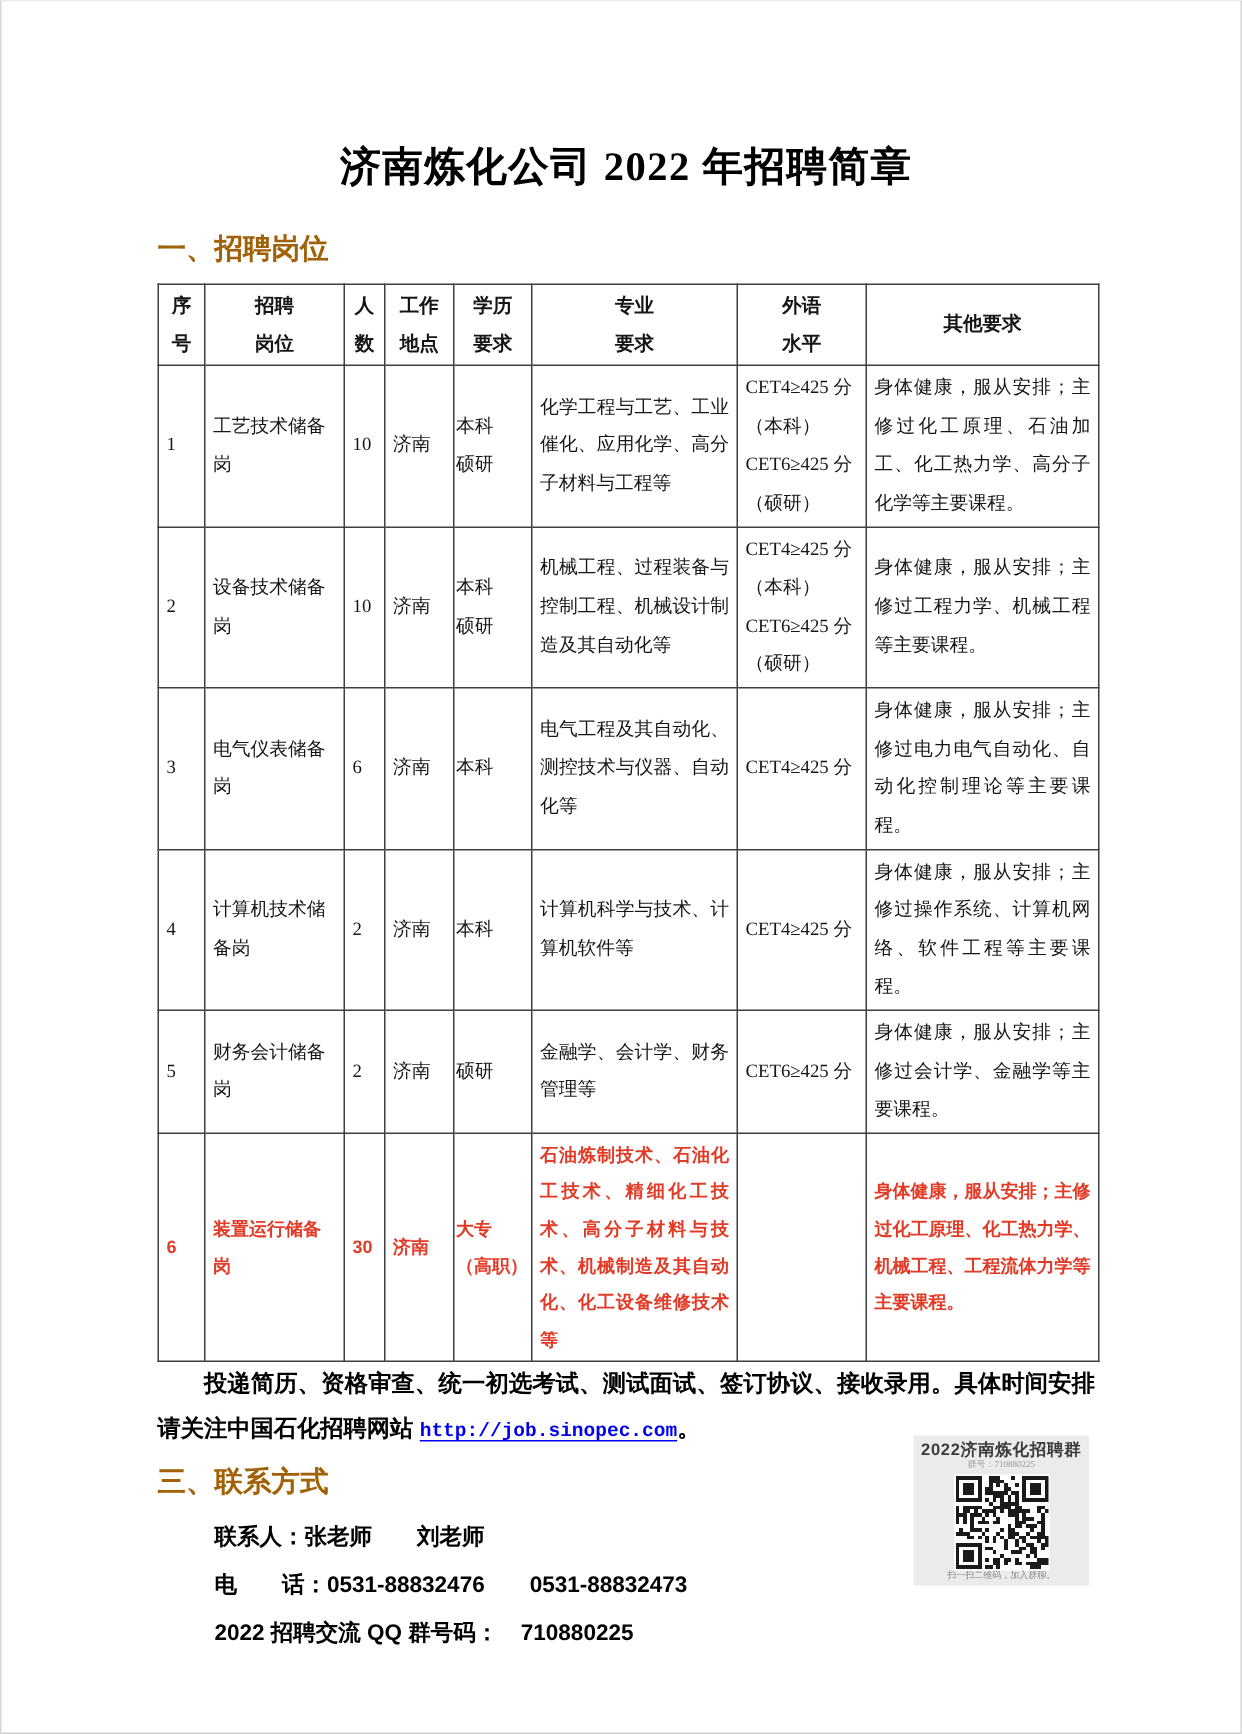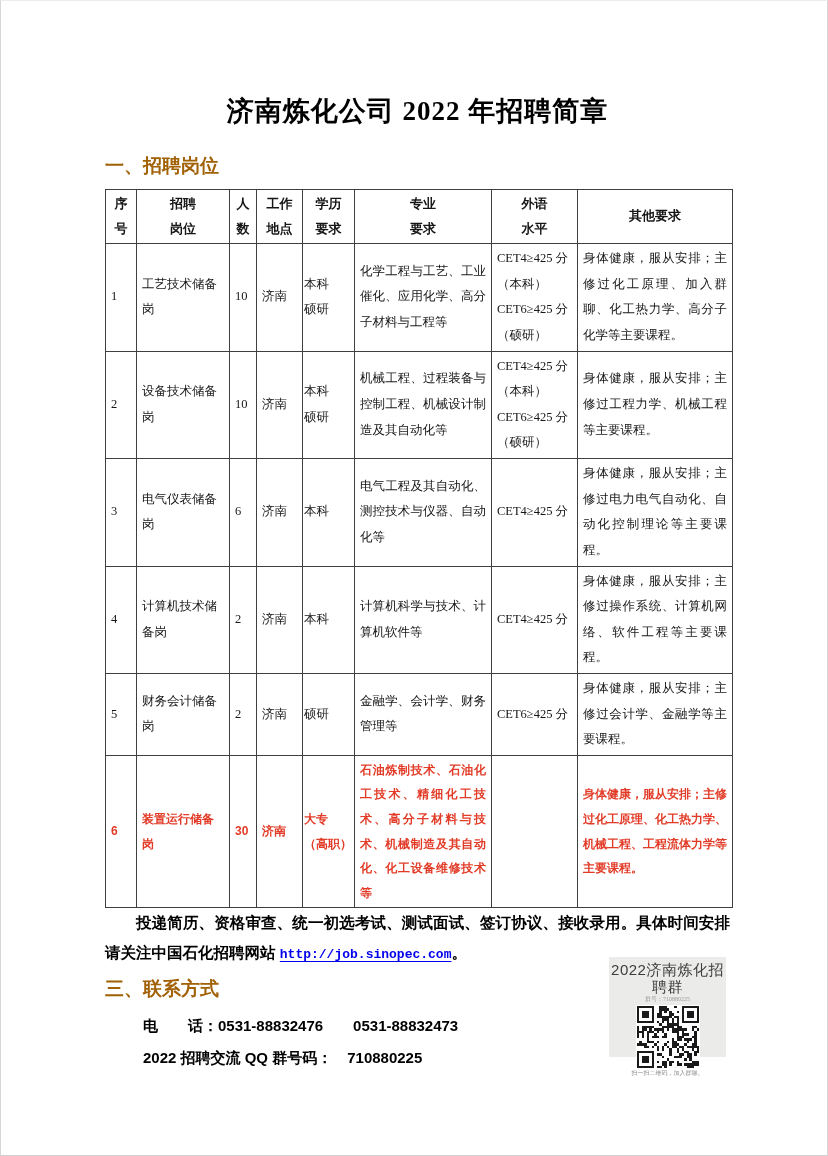--- a/index.html
+++ b/index.html
@@ -77,21 +77,21 @@
     font-weight:bold; font-size:15px; line-height:32px;
     margin-left:38px; color:#000;
   }
 
   .qr-card {
     position:absolute; left:608px; top:956px; width:117px; height:100px;
     background:#ebebe9; text-align:center; padding:4px 2px 2px 2px;
   }
   .qr-card-title {
     font-family:"Liberation Sans", sans-serif;
-    font-size:15px; font-weight:normal; color:#3c3c3c; line-height:1.15;
+    font-size:11px; font-weight:bold; color:#3c3c3c; line-height:1.15;
     letter-spacing:0.5px;
   }
   .qr-card-sub { font-size:6px; color:#9a9a9a; line-height:1.3; }
   .qr-box { width:64px; height:64px; background:#ffffff; margin:2px auto 1px auto; padding:1px; }
   .qr-caption { font-size:6px; color:#8a8a8a; line-height:1.2; }
 </style>
 </head>
 <body>
 
 <div class="content">
@@ -136,21 +136,21 @@
         <td class="center">工艺技术储备岗</td>
         <td class="center">10</td>
         <td class="center">济南</td>
         <td class="center edu">本科
 硕研</td>
         <td class="just">化学工程与工艺、工业催化、应用化学、高分子材料与工程等</td>
         <td class="center">CET4≥425 分
 （本科）
 CET6≥425 分
 （硕研）</td>
-        <td class="just">身体健康，服从安排；主修过化工原理、加入群聊、化工热力学、高分子化学等主要课程。</td>
+        <td class="just">身体健康，服从安排；主修过化工原理、石油加工、化工热力学、高分子化学等主要课程。</td>
       </tr>
       <tr>
         <td class="center">2</td>
         <td class="center">设备技术储备岗</td>
         <td class="center">10</td>
         <td class="center">济南</td>
         <td class="center edu">本科
 硕研</td>
         <td class="just">机械工程、过程装备与控制工程、机械设计制造及其自动化等</td>
         <td class="center">CET4≥425 分
@@ -202,20 +202,21 @@
       </tr>
     </tbody>
   </table>
 
 
   <p class="procedure-text"><span>投递简历、资格审查、统一初选考试、测试面试、签订协议、接收录用。具体时间安排请关注中国石化招聘网站 </span><a href="#" class="sinopec-link">http://job.sinopec.com</a><span>。</span></p>
 
   <h2 class="sec-head contact">三、联系方式</h2>
 
   <div class="contact-block">
+    <div>联系人：张老师　　刘老师</div>
     <div>电　　话：0531-88832476　　0531-88832473</div>
     <div>2022 招聘交流 QQ 群号码：　710880225</div>
   </div>
 
 </div>
 
 <div class="qr-card">
   <div class="qr-card-title">2022济南炼化招聘群</div>
   <div class="qr-card-sub">群号：710880225</div>
   <div class="qr-box"><svg viewBox="0 0 25 25" width="62" height="62" shape-rendering="crispEdges">

